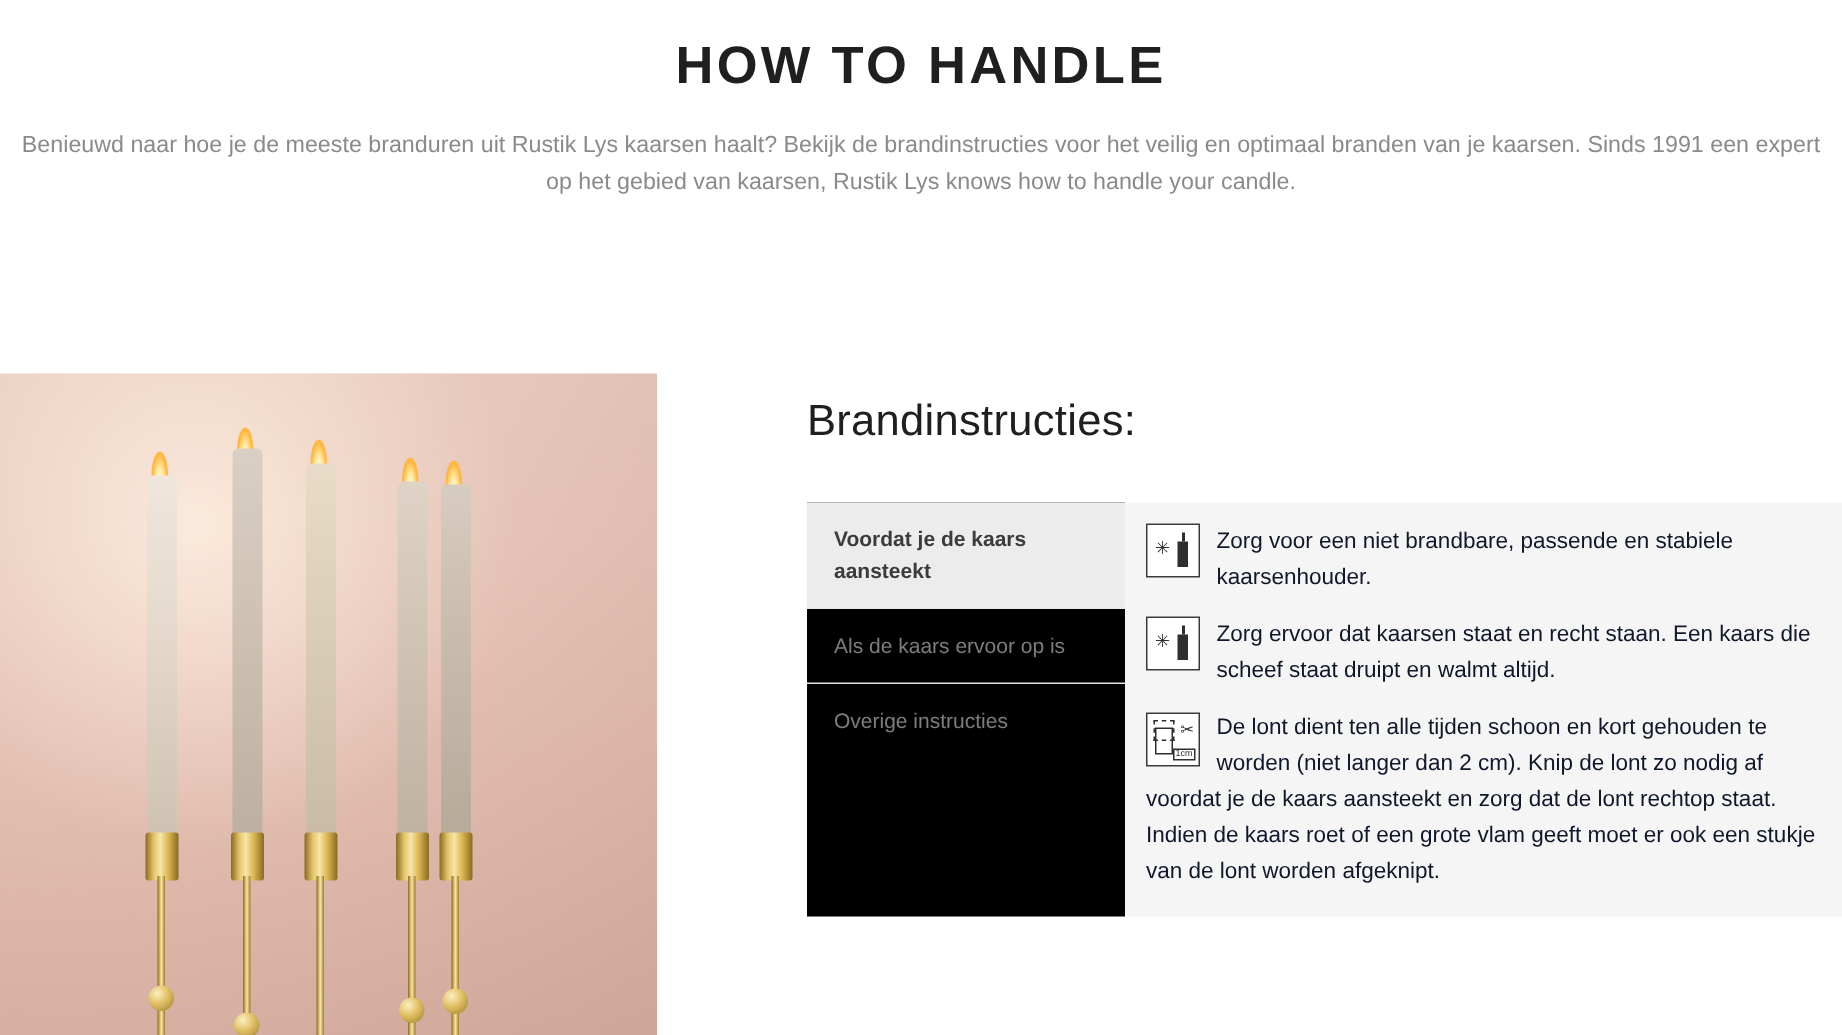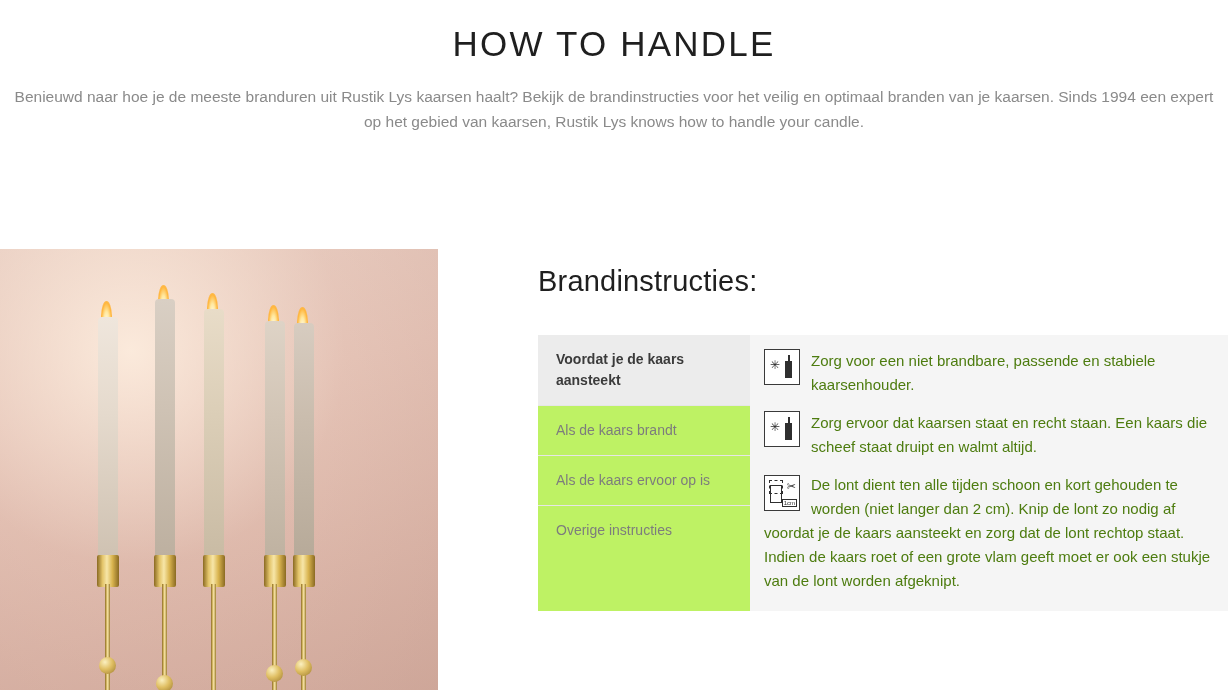--- a/index.html
+++ b/index.html
@@ -22,21 +22,21 @@
 
   
   .hero-title {
     text-align: center;
     margin: 22px auto 0 auto;
     width: 1100px;
     font-size: 35px;
     line-height: 44px;
     letter-spacing: 2.2px;
     color: #1f1f1f;
-    font-weight: 400;
+    font-weight: 700;
   }
   .hero-title .line { display: block; }
 
   .hero-sub {
     margin: 18px auto 0 auto;
     width: 1200px;
     text-align: center;
     font-size: 15.5px;
     line-height: 25px;
     color: #8a8a8a;
@@ -124,21 +124,21 @@
 
   .panel {
     display: flex;
     background: #f5f5f5;
     width: 698px;
     min-height: 272px;
   }
   .tabs {
     width: 212px;
     padding: 0;
-    background: #bef264;
+    background: #000000;
     flex: none;
   }
   .tab {
     padding: 14px 18px 14px 18px;
     font-size: 14px;
     line-height: 21px;
     color: #7d7d7d;
     cursor: pointer;
     border-bottom: 1px solid #e6e6e6;
   }
@@ -164,21 +164,21 @@
     width: 36px;
     height: 36px;
     border: 1px solid #3a3a3a;
     background: #fff;
     margin-right: 11px;
     position: relative;
   }
   .instr-text {
     font-size: 15px;
     line-height: 24px;
-    color: #4d7c0f;
+    color: #0f172a;
   }
   .instr.float-block {
     display: block;
   }
   .instr.float-block .instr-icon {
     float: left;
     margin-top: 2px;
   }
   .instr.float-block .instr-text {
     display: block;
@@ -237,21 +237,21 @@
 </style>
 </head>
 <body>
 
 <div class="page">
 
   <h1 class="hero-title">
     <span class="line">HOW TO HANDLE</span>
   </h1>
 
-  <p class="hero-sub">Benieuwd naar hoe je de meeste branduren uit Rustik Lys kaarsen haalt? Bekijk de brandinstructies voor het veilig en optimaal branden van je kaarsen. Sinds 1994 een expert op het gebied van kaarsen, Rustik Lys knows how to handle your candle.</p>
+  <p class="hero-sub">Benieuwd naar hoe je de meeste branduren uit Rustik Lys kaarsen haalt? Bekijk de brandinstructies voor het veilig en optimaal branden van je kaarsen. Sinds 1991 een expert op het gebied van kaarsen, Rustik Lys knows how to handle your candle.</p>
 
   <div class="content">
 
     <div class="photo">
       <div class="wall"></div>
 
       <div class="flame" style="left:101px; top:52px;"></div>
       <div class="candle" style="left:98px; bottom:155px; height:240px;">
         <div class="wax" style="top:0; bottom:0; background:linear-gradient(180deg,#efe6dc 0%,#e5dacd 40%,#cfc2b2 100%);"></div>
       </div>
@@ -291,21 +291,20 @@
       <div class="ball" style="left:295px; bottom:36px;"></div>
     </div>
 
     <div class="right">
       <h2 class="section-title">Brandinstructies:</h2>
 
       <div class="panel">
 
         <div class="tabs">
           <div class="tab active">Voordat je de kaars aansteekt</div>
-          <div class="tab">Als de kaars brandt</div>
           <div class="tab">Als de kaars ervoor op is</div>
           <div class="tab">Overige instructies</div>
         </div>
 
         <div class="instructions">
 
           <div class="instr">
             <div class="instr-icon">
               <span class="ic-star">✳</span>
               <span class="ic-candle"></span>

